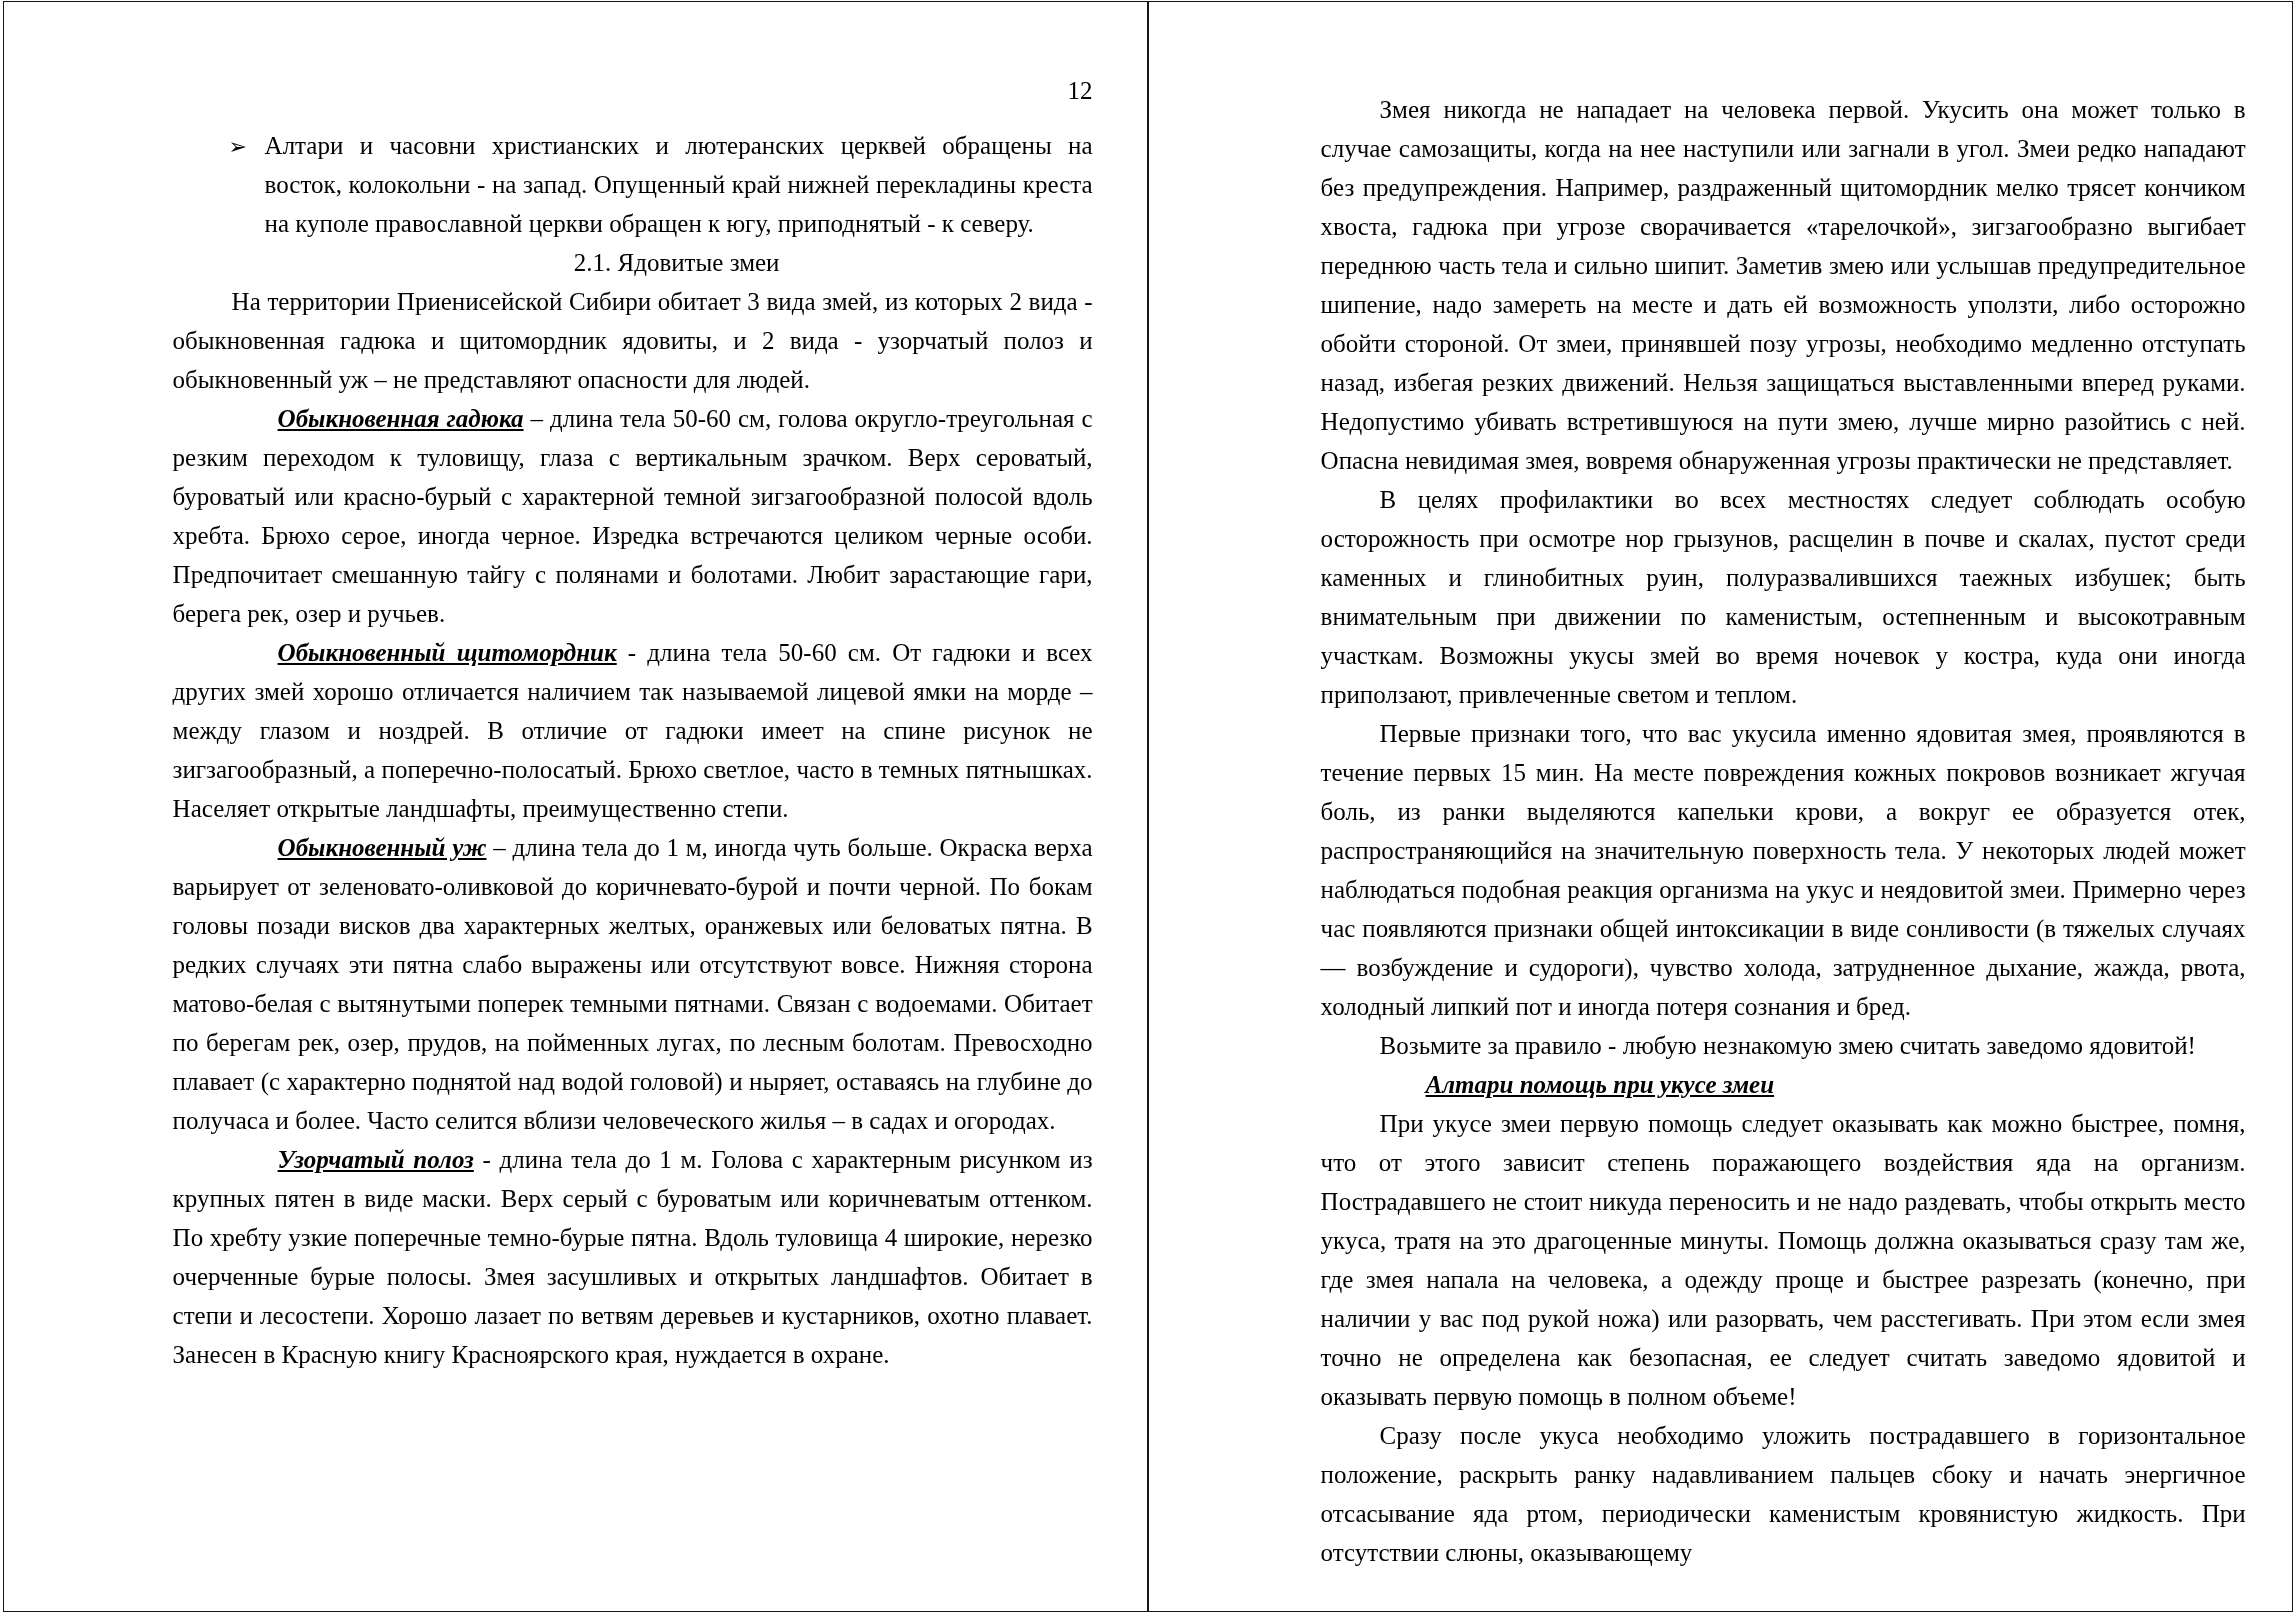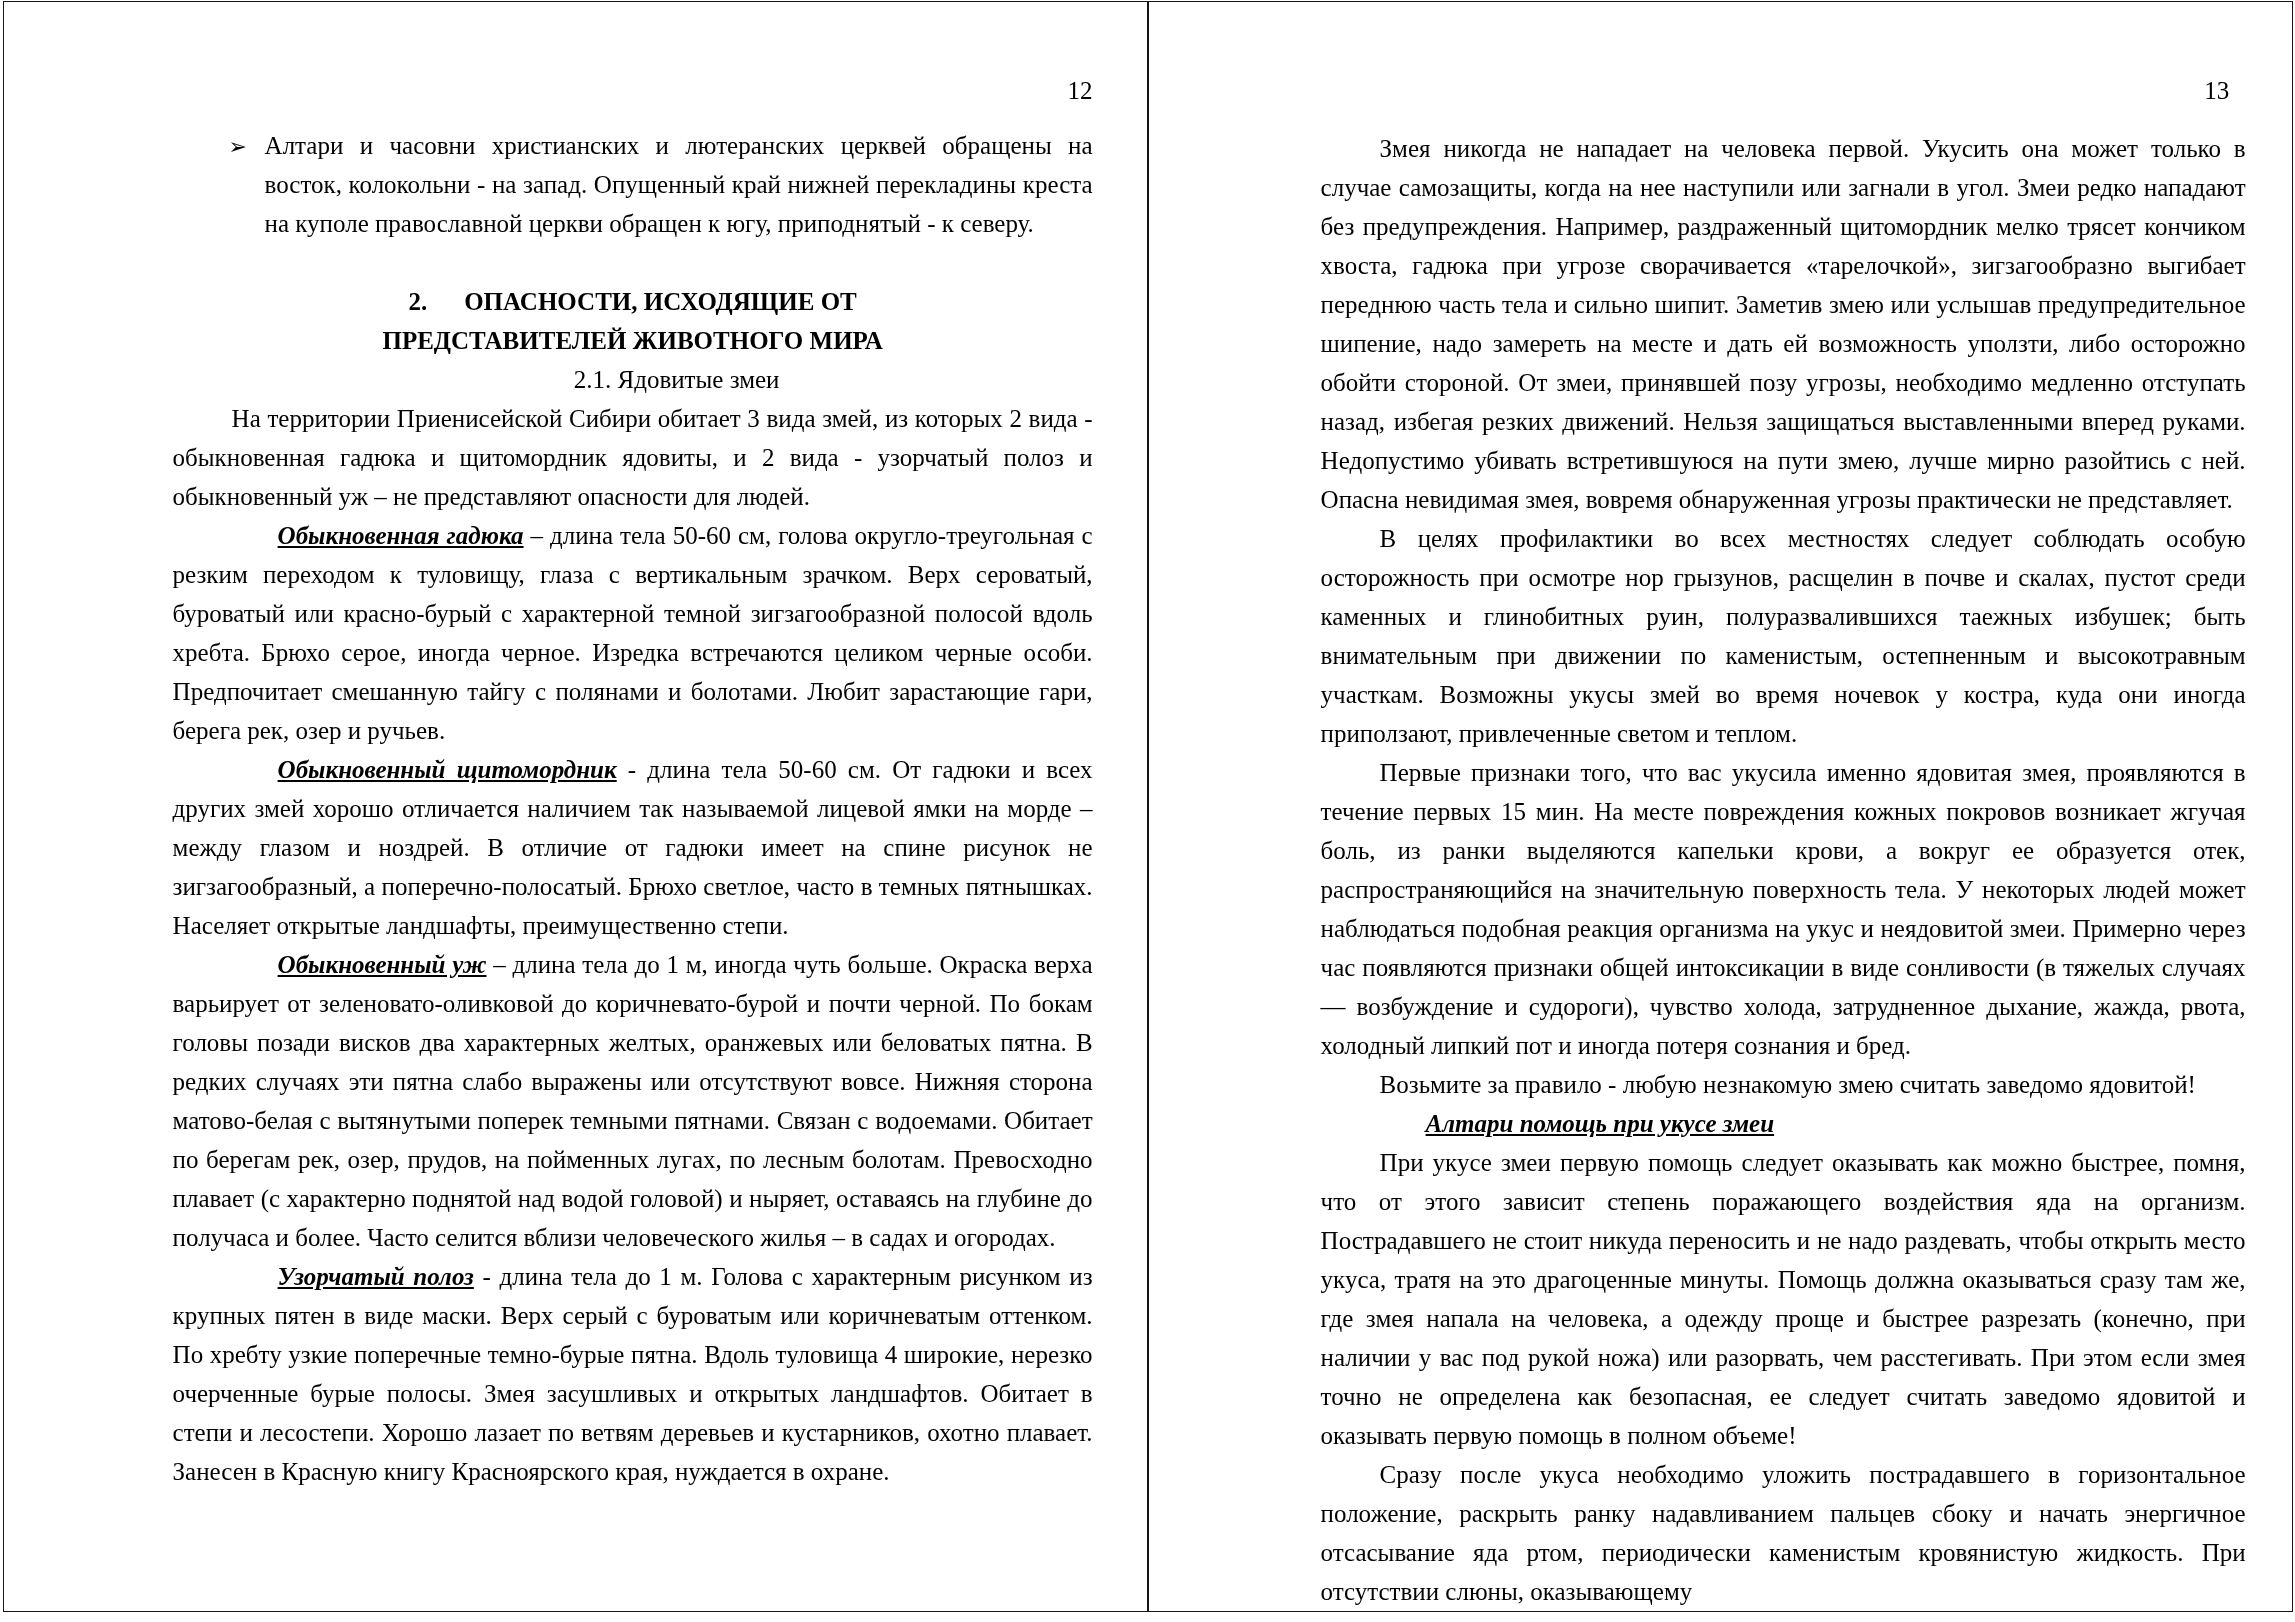--- a/index.html
+++ b/index.html
@@ -81,40 +81,35 @@
 
 <div class="spread">
 
   <div class="page page-left">
     <div class="pageno">12</div>
 
     <div class="bullet">
       <span class="marker">➢</span><span>Алтари и часовни христианских и лютеранских церквей обращены на восток, колокольни - на запад. Опущенный край нижней перекладины креста на куполе православной церкви обращен к югу, приподнятый - к северу.</span>
     </div>
 
-    <div class="chapter-heading">
-      <div><span>2.</span><span class="hgap"></span><span>ОПАСНОСТИ, ИСХОДЯЩИЕ ОТ</span></div>
-      <div>ПРЕДСТАВИТЕЛЕЙ ЖИВОТНОГО МИРА</div>
-    </div>
 
     <div class="subheading">2.1. Ядовитые змеи</div>
 
     <p class="para">На территории Приенисейской Сибири обитает 3 вида змей, из которых 2 вида - обыкновенная гадюка и щитомордник ядовиты, и 2 вида - узорчатый полоз и обыкновенный уж – не представляют опасности для людей.</p>
 
     <p class="para"><span class="term">Обыкновенная гадюка</span><span> – длина тела 50-60 см, голова округло-треугольная с резким переходом к туловищу, глаза с вертикальным зрачком. Верх сероватый, буроватый или красно-бурый с характерной темной зигзагообразной полосой вдоль хребта. Брюхо серое, иногда черное. Изредка встречаются целиком черные особи. Предпочитает смешанную тайгу с полянами и болотами. Любит зарастающие гари, берега рек, озер и ручьев.</span></p>
 
     <p class="para"><span class="term">Обыкновенный щитомордник</span><span> - длина тела 50-60 см. От гадюки и всех других змей хорошо отличается наличием так называемой лицевой ямки на морде – между глазом и ноздрей. В отличие от гадюки имеет на спине рисунок не зигзагообразный, а поперечно-полосатый. Брюхо светлое, часто в темных пятнышках. Населяет открытые ландшафты, преимущественно степи.</span></p>
 
     <p class="para"><span class="term">Обыкновенный уж</span><span> – длина тела до 1 м, иногда чуть больше. Окраска верха варьирует от зеленовато-оливковой до коричневато-бурой и почти черной. По бокам головы позади висков два характерных желтых, оранжевых или беловатых пятна. В редких случаях эти пятна слабо выражены или отсутствуют вовсе. Нижняя сторона матово-белая с вытянутыми поперек темными пятнами. Связан с водоемами. Обитает по берегам рек, озер, прудов, на пойменных лугах, по лесным болотам. Превосходно плавает (с характерно поднятой над водой головой) и ныряет, оставаясь на глубине до получаса и более. Часто селится вблизи человеческого жилья – в садах и огородах.</span></p>
 
     <p class="para"><span class="term">Узорчатый полоз</span><span> - длина тела до 1 м. Голова с характерным рисунком из крупных пятен в виде маски. Верх серый с буроватым или коричневатым оттенком. По хребту узкие поперечные темно-бурые пятна. Вдоль туловища 4 широкие, нерезко очерченные бурые полосы. Змея засушливых и открытых ландшафтов. Обитает в степи и лесостепи. Хорошо лазает по ветвям деревьев и кустарников, охотно плавает. Занесен в Красную книгу Красноярского края, нуждается в охране.</span></p>
   </div>
 
   <div class="page page-right">
-    <div class="pageno pageno-13">13</div>
 
     <p class="para content-start">Змея никогда не нападает на человека первой. Укусить она может только в случае самозащиты, когда на нее наступили или загнали в угол. Змеи редко нападают без предупреждения. Например, раздраженный щитомордник мелко трясет кончиком хвоста, гадюка при угрозе сворачивается «тарелочкой», зигзагообразно выгибает переднюю часть тела и сильно шипит. Заметив змею или услышав предупредительное шипение, надо замереть на месте и дать ей возможность уползти, либо осторожно обойти стороной. От змеи, принявшей позу угрозы, необходимо медленно отступать назад, избегая резких движений. Нельзя защищаться выставленными вперед руками. Недопустимо убивать встретившуюся на пути змею, лучше мирно разойтись с ней. Опасна невидимая змея, вовремя обнаруженная угрозы практически не представляет.</p>
 
     <p class="para">В целях профилактики во всех местностях следует соблюдать особую осторожность при осмотре нор грызунов, расщелин в почве и скалах, пустот среди каменных и глинобитных руин, полуразвалившихся таежных избушек; быть внимательным при движении по каменистым, остепненным и высокотравным участкам. Возможны укусы змей во время ночевок у костра, куда они иногда приползают, привлеченные светом и теплом.</p>
 
     <p class="para">Первые признаки того, что вас укусила именно ядовитая змея, проявляются в течение первых 15 мин. На месте повреждения кожных покровов возникает жгучая боль, из ранки выделяются капельки крови, а вокруг ее образуется отек, распространяющийся на значительную поверхность тела. У некоторых людей может наблюдаться подобная реакция организма на укус и неядовитой змеи. Примерно через час появляются признаки общей интоксикации в виде сонливости (в тяжелых случаях — возбуждение и судороги), чувство холода, затрудненное дыхание, жажда, рвота, холодный липкий пот и иногда потеря сознания и бред.</p>
 
     <p class="para">Возьмите за правило - любую незнакомую змею считать заведомо ядовитой!</p>
 
     <div class="para"><span class="term">Алтари помощь при укусе змеи</span></div>

